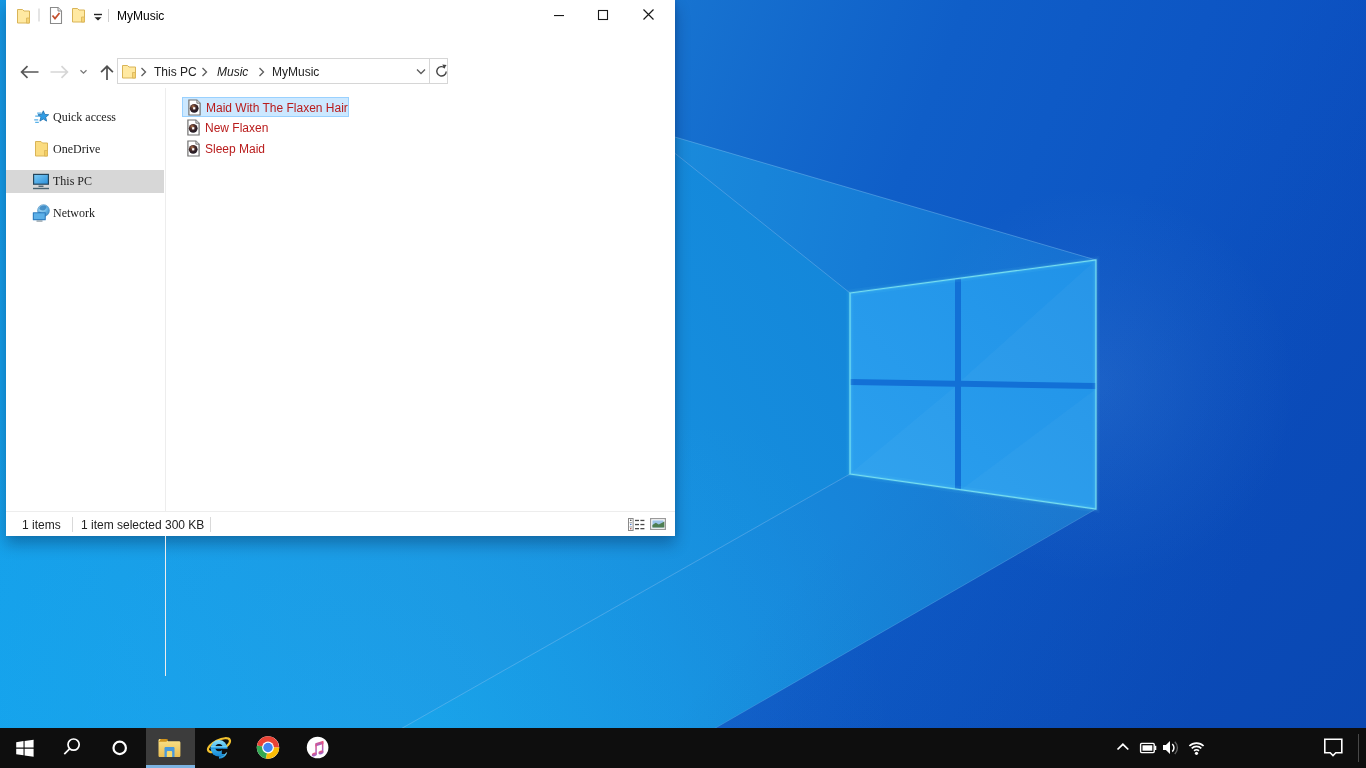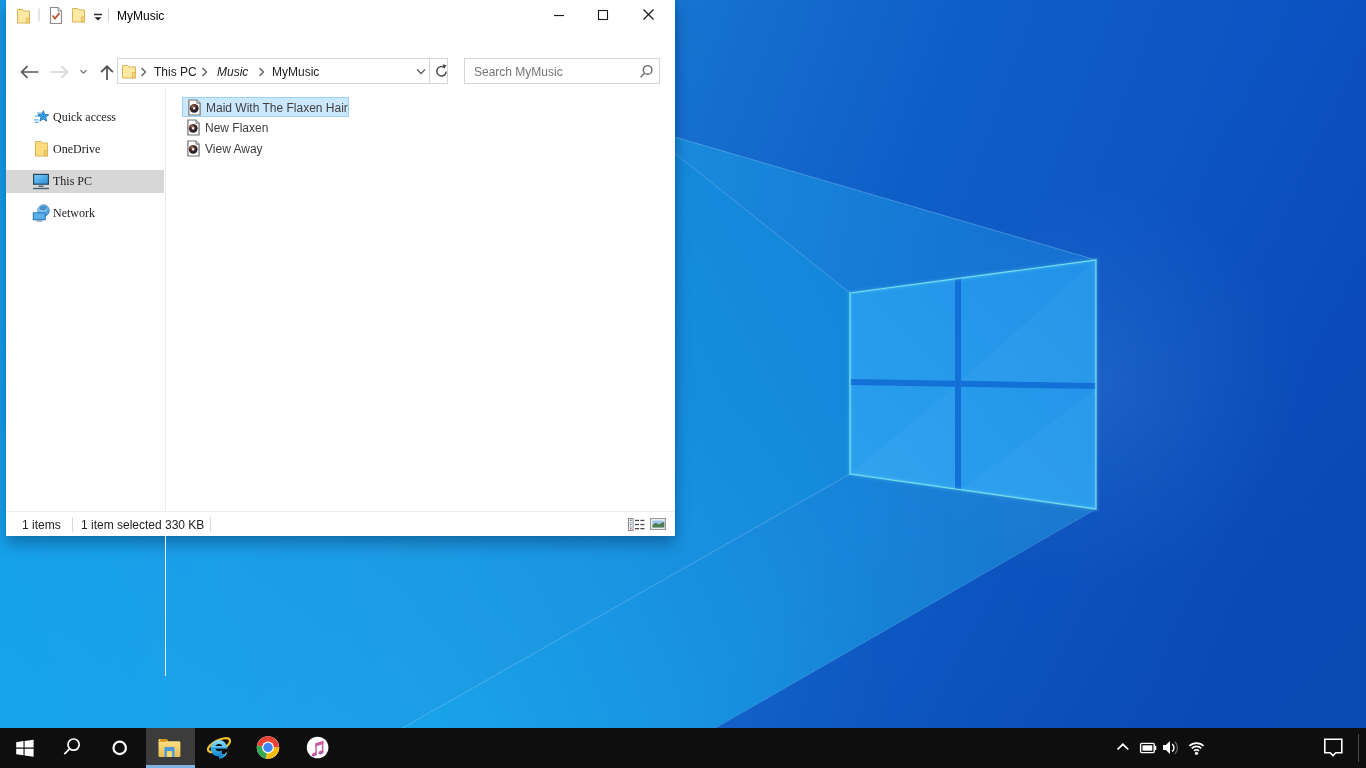--- a/index.html
+++ b/index.html
@@ -23,21 +23,21 @@
   
   #toolbar { position:absolute; left:0; top:57px; right:0; height:31px; background:#fff; }
   #addr { position:absolute; left:111px; top:1px; width:331px; height:26px; border:1px solid #d6d6d6; background:#fff; }
   #searchbox { position:absolute; left:458px; top:1px; width:196px; height:26px; border:1px solid #d6d6d6; background:#fff; }
   .crumb { position:absolute; top:6px; font-size:12px; color:#222; }
   
   #sidebar-sep { position:absolute; left:159px; top:88px; width:1px; height:588px; background:#ededed; }
   .nav-item { position:absolute; left:0; width:159px; height:24px;font-family:Liberation Serif, serif; }
   .nav-label { position:absolute; left:47px; top:5px; font-size:12px; color:#1b1b1b; }
   
-  .file-label { position:absolute; left:23px; top:3px; font-size:12px; color:#404040; white-space:nowrap; }
+  .file-label { position:absolute; left:23px; top:3px; font-size:12px; color:#b91c1c; white-space:nowrap; }
   
   #statusbar { position:absolute; left:0; bottom:0; right:0; height:25px; background:#fff; border-top:1px solid #ededed; }
   .st { position:absolute; top:6px; font-size:12px; color:#222; }
   .stsep { position:absolute; top:5px; width:1px; height:15px; background:#d9d9d9; }
   
   #taskbar { position:absolute; left:0; top:728px; width:1366px; height:40px; background:#0e0e0e; }
   .tb { position:absolute; top:0; height:40px; }
 </style>
 </head>
 <body>
@@ -172,27 +172,20 @@
         <path d="M2.5 1 l4 4 l-4 4" fill="none" stroke="#5c5c5c" stroke-width="1.3"></path>
       </svg>
       <div class="crumb" style="left:154px;">MyMusic</div>
       <svg class="abs" style="left:297px;top:9px;" width="12" height="9" viewBox="0 0 12 9">
         <path d="M2 1.5 l4 4 l4 -4" fill="none" stroke="#5c5c5c" stroke-width="1.3"></path>
       </svg>
       <div class="vsep" style="left:311px;top:0;height:24px;background:#d6d6d6;"></div>
       <svg class="abs" style="left:315px;top:5px;" width="15" height="15" viewBox="0 0 15 15">
         <path d="M11.9 4.1 a4.7 4.7 0 1 0 1.3 3.3" fill="none" stroke="#444" stroke-width="1.4"></path>
         <path d="M9.3 0.5 l4.3 0.4 l-2.5 3.6 z" fill="#444"></path>
-      </svg>
-    </div>
-    <div id="searchbox">
-      <div class="abs" style="left:9px;top:6px;font-size:12px;color:#757575;">Search MyMusic</div>
-      <svg class="abs" style="left:174px;top:5px;" width="15" height="15" viewBox="0 0 15 15">
-        <circle cx="8.6" cy="5.9" r="4.3" fill="none" stroke="#6b6b6b" stroke-width="1.4"></circle>
-        <path d="M5.4 9.3 L1.5 13.2" stroke="#6b6b6b" stroke-width="1.4"></path>
       </svg>
     </div>
   </div>
   <div id="sidebar-sep"></div>
 
   <div class="nav-item" style="top:105px;">
     <svg class="abs" style="left:27px;top:5px;" width="17" height="15" viewBox="0 0 17 15">
       <path d="M4.2 3.2 h4.5 M2.2 6.1 h4" stroke="#57b0e8" stroke-width="1.3"></path>
       <path d="M1.2 9.8 h4 M2.2 12.4 h3.6" stroke="#57b0e8" stroke-width="1.3"></path>
       <path d="M10.3 0.8 l1.5 3.6 l3.9 0.3 l-3 2.6 l0.9 3.8 l-3.3 -2.1 l-3.4 2.1 l1 -3.8 l-3 -2.6 l3.9 -0.3 z" fill="#2f9ce4" stroke="#1b6fae" stroke-width="0.8"></path>
@@ -267,27 +260,27 @@
     </svg>
     <div class="file-label">New Flaxen</div>
   </div>
   <div class="abs" style="left:176px;top:138.5px;width:167px;height:20px;">
     <svg class="abs" style="left:5px;top:1px;" width="13" height="17" viewBox="0 0 13 17">
       <path d="M0.9 1 h8 l3.2 3.2 v11.8 h-11.2 z" fill="#fff" stroke="#707070" stroke-width="1.2"></path>
       <path d="M8.9 1 v3.2 h3.2" fill="#ddd" stroke="#707070" stroke-width="0.9"></path>
       <circle cx="6.2" cy="9.3" r="4.4" fill="url(#vin1)"></circle>
       <rect x="5.1" y="8.2" width="2.2" height="2.2" fill="#fff"></rect>
     </svg>
-    <div class="file-label">View Away</div>
+    <div class="file-label">Sleep Maid</div>
   </div>
   <div id="statusbar">
     <div class="st" style="left:16px;">1 items</div>
     <div class="stsep" style="left:66px;"></div>
     <div class="st" style="left:75px;">1 item selected</div>
-    <div class="st" style="left:159px;">330 KB</div>
+    <div class="st" style="left:159px;">300 KB</div>
     <div class="stsep" style="left:204px;"></div>
     <svg class="abs" style="left:622px;top:6px;" width="17" height="13" viewBox="0 0 17 13">
       <rect x="0.5" y="0.5" width="4.6" height="12" fill="none" stroke="#8a8a8a" stroke-width="1"></rect>
       <rect x="1.5" y="4.3" width="2.6" height="0.9" fill="#8a8a8a"></rect>
       <rect x="1.5" y="8.5" width="2.6" height="0.9" fill="#8a8a8a"></rect>
       <circle cx="2.8" cy="2.3" r="0.8" fill="#333"></circle>
       <circle cx="2.8" cy="6.5" r="0.8" fill="#4576c8"></circle>
       <circle cx="2.8" cy="10.7" r="0.8" fill="#a04038"></circle>
       <g fill="#4a4a4a">
         <rect x="7" y="1.8" width="4" height="1.3"></rect>

